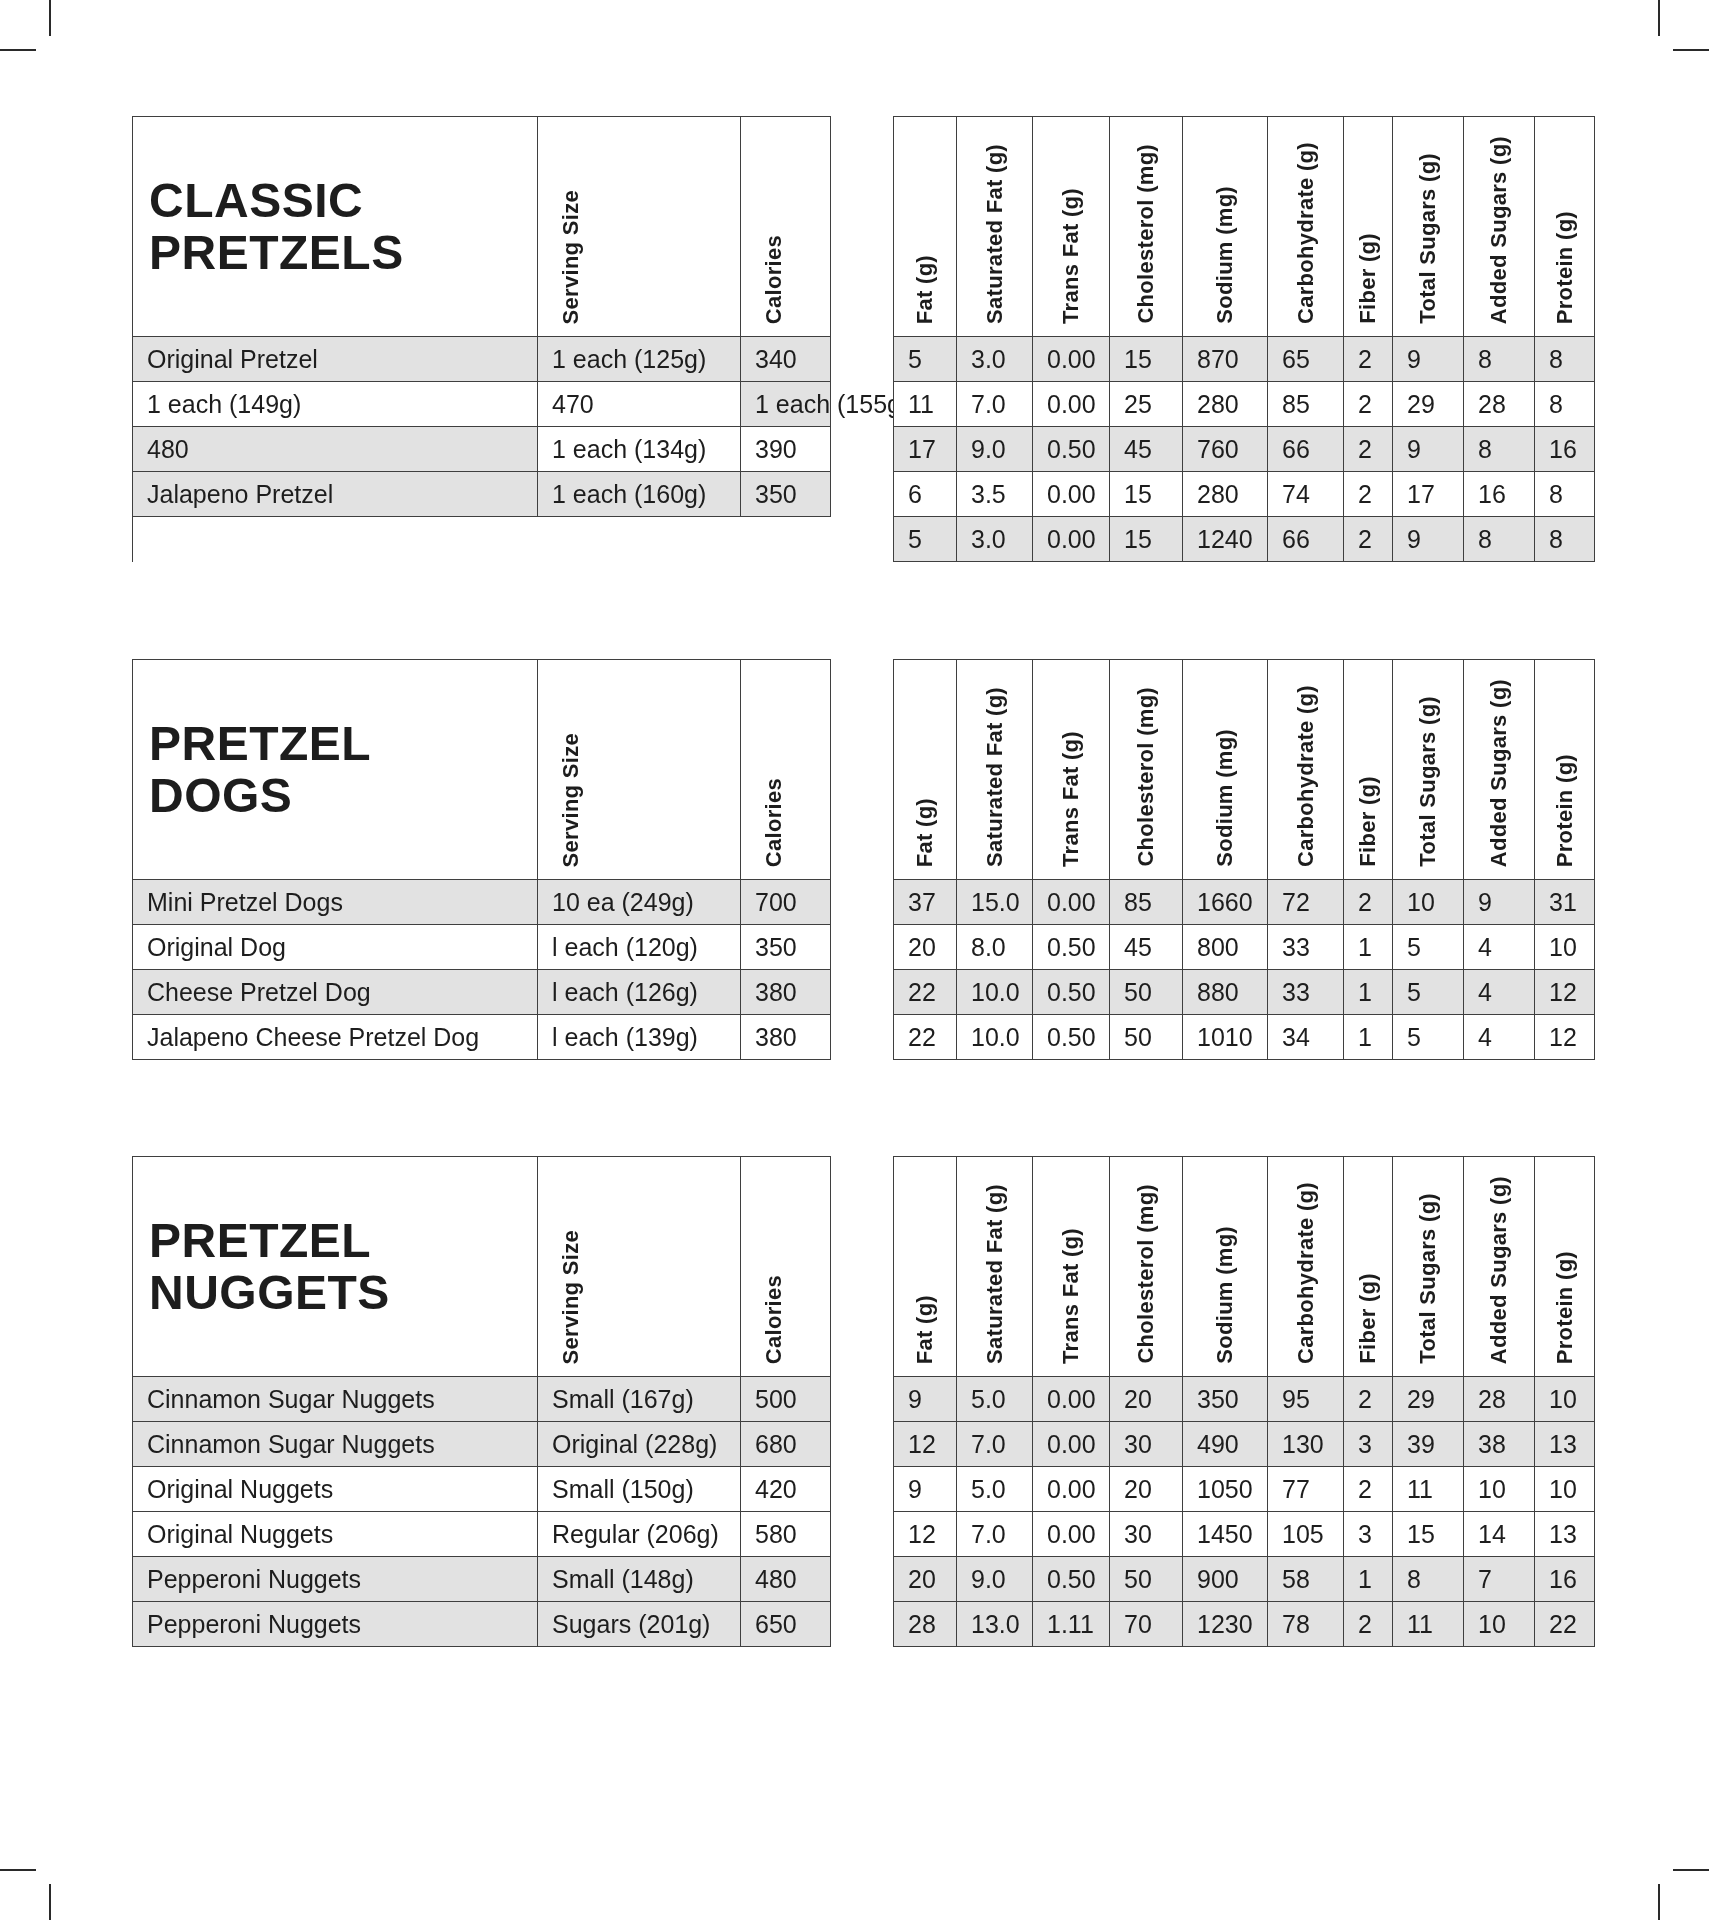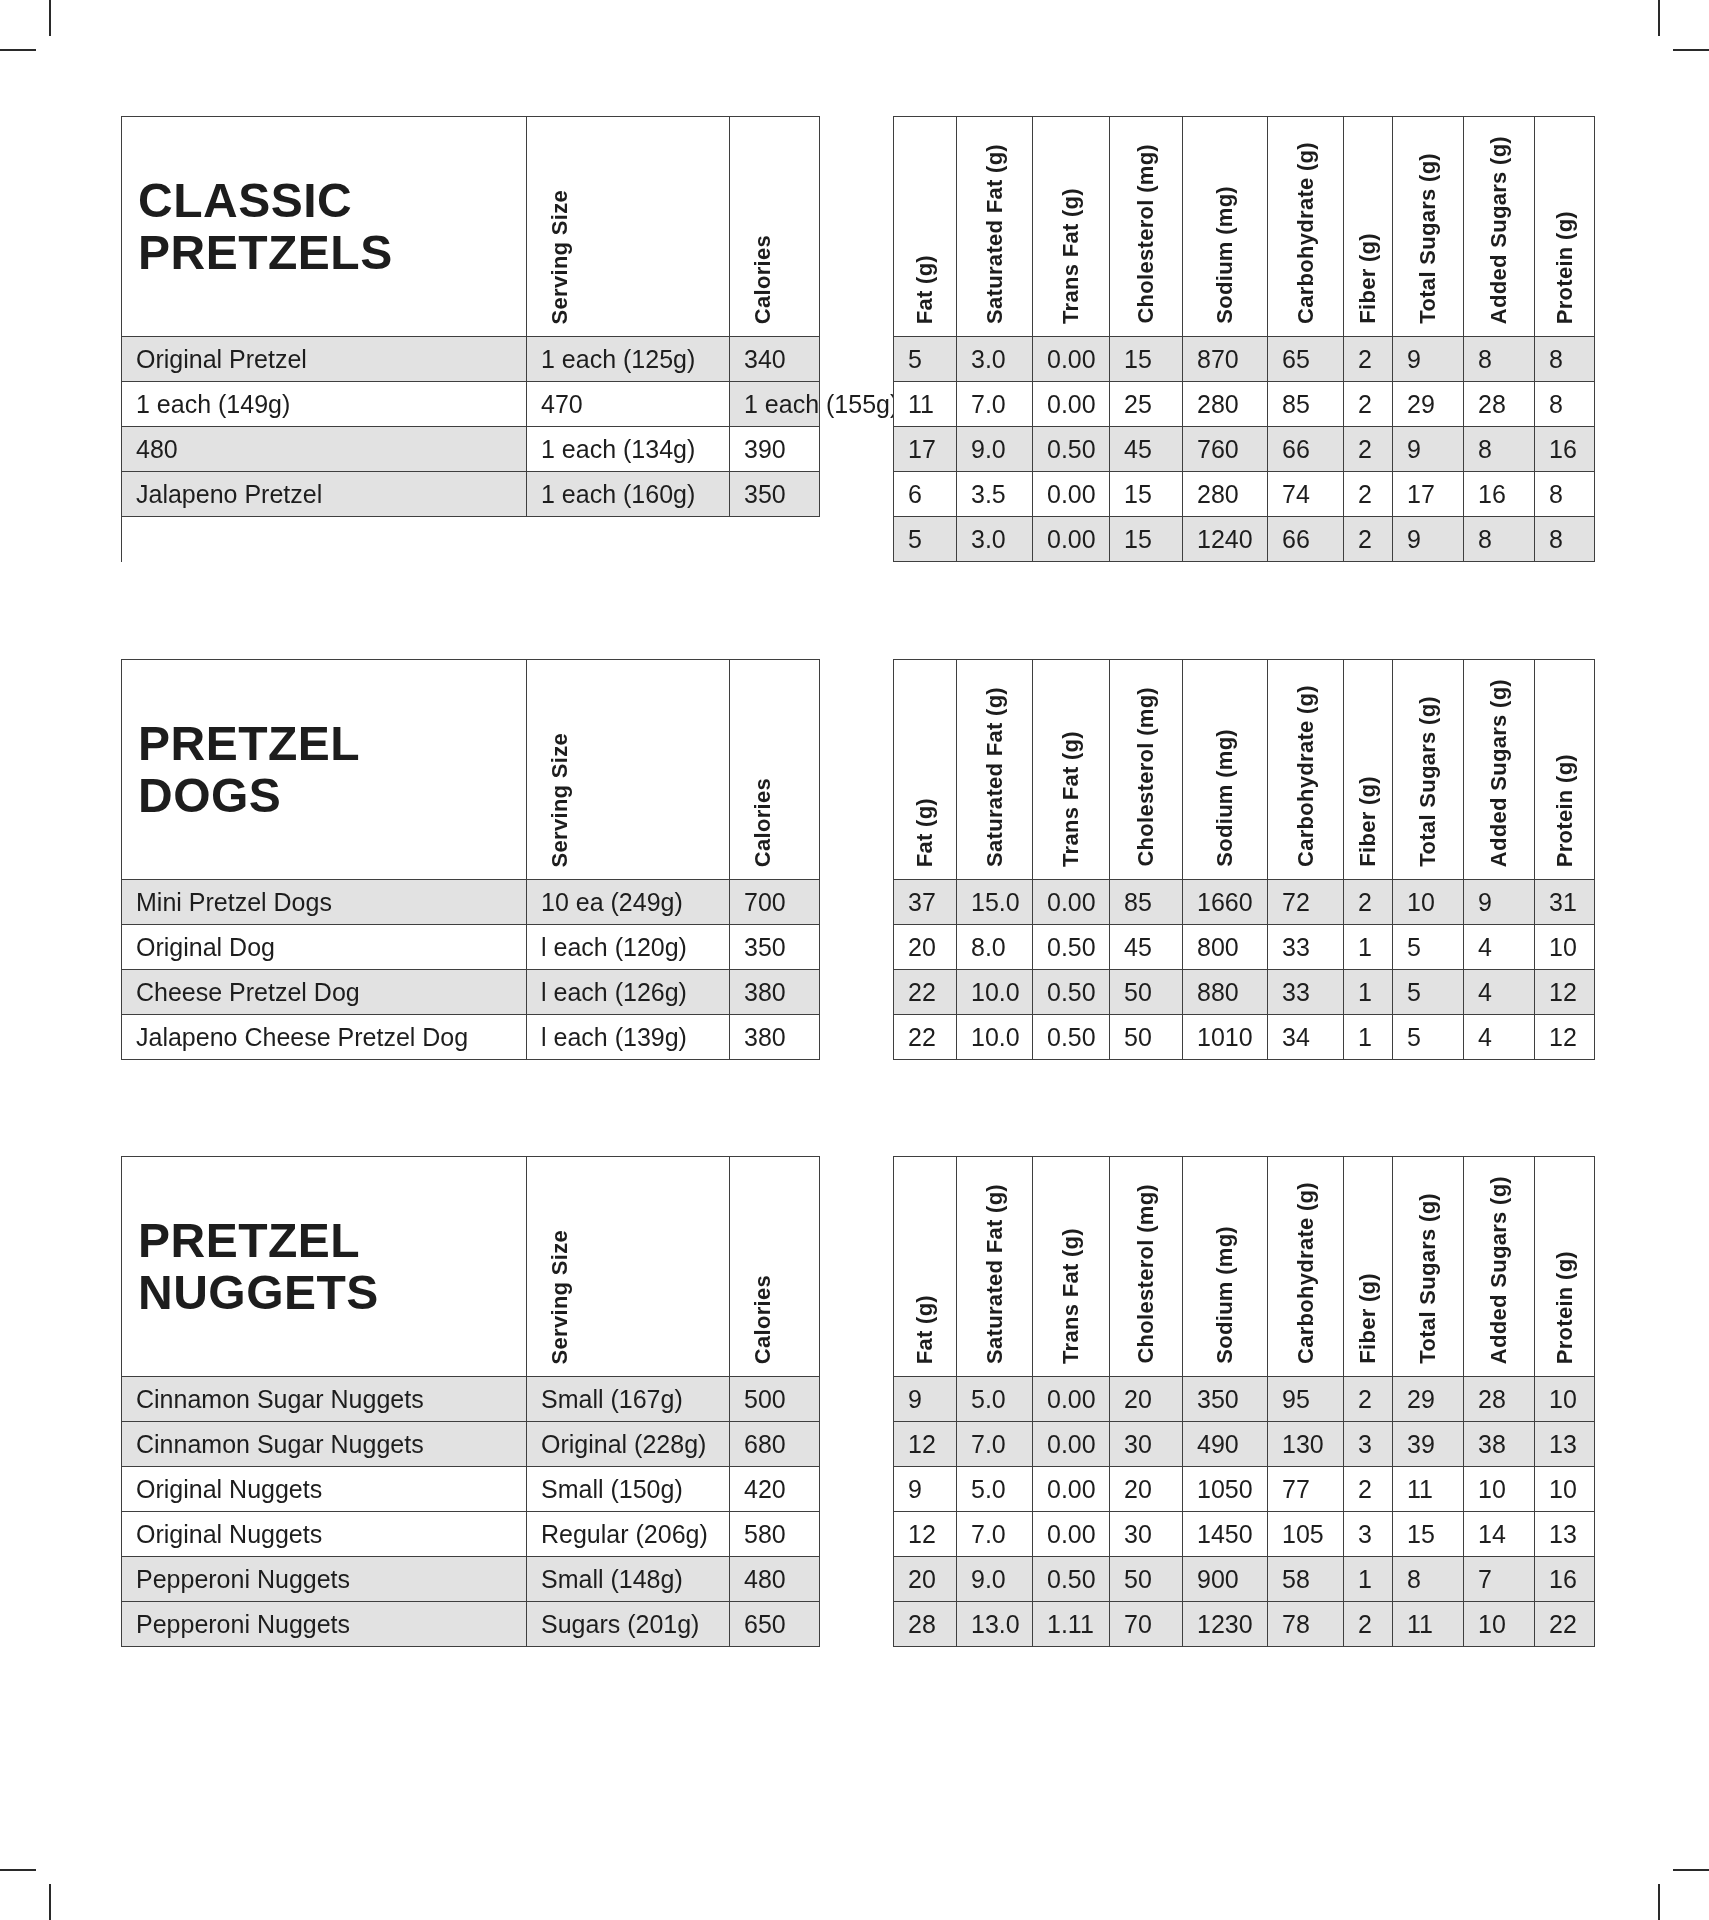--- a/index.html
+++ b/index.html
@@ -9,21 +9,21 @@
   }
   .crop{position:absolute;background:#2a2a2a;}
   .section{position:absolute;left:116px;}
   .section-1{top:116px}
   .section-2{top:659px}
   .section-3{top:1156px}
   .table{
     position:absolute;top:0;display:grid;background:#fff;
     border-top:1.5px solid #3f3f3f;border-left:1.5px solid #3f3f3f;
   }
-  .ltable{left:5px;grid-template-columns:405px 203px 90px;}
+  .ltable{left:16px;grid-template-columns:405px 203px 90px;}
   .rtable{left:777px;grid-template-columns:63px 76px 77px 73px 85px 76px 49px 71px 71px 60px;}
   .cell{
     border-right:1.5px solid #3f3f3f;border-bottom:1.5px solid #3f3f3f;
     display:flex;align-items:center;box-sizing:border-box;
   }
   .title-cell{
     font-size:48px;font-weight:700;line-height:1.08;letter-spacing:.5px;
     padding-left:16px;white-space:pre-line;
   }
   .vcell{align-items:flex-end;justify-content:center;padding-bottom:12px;}

